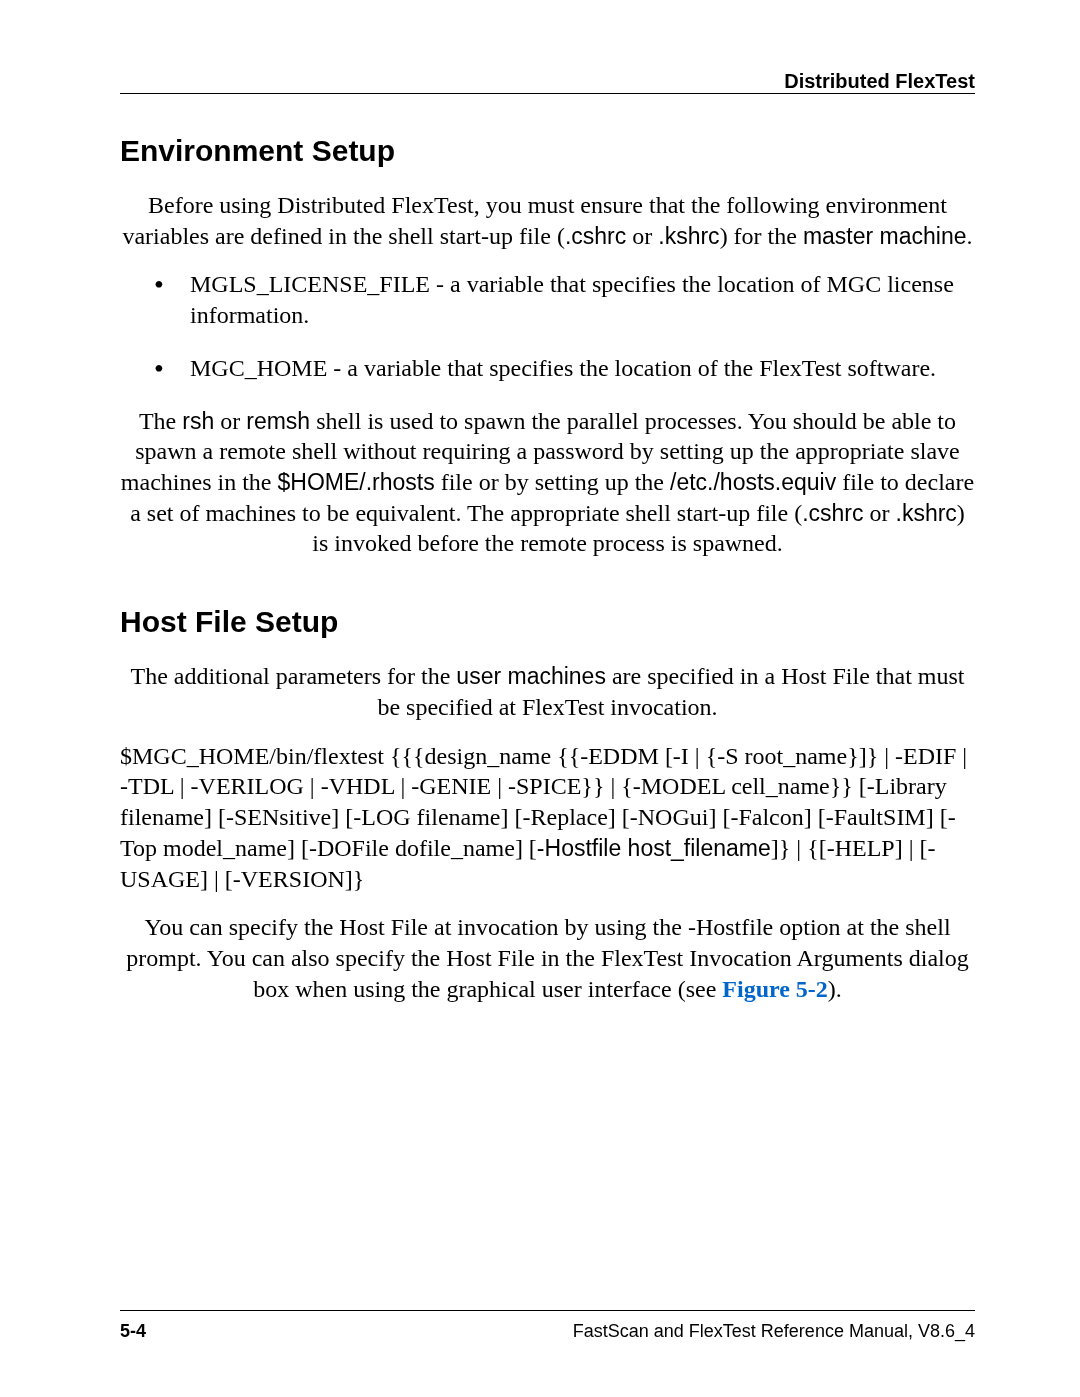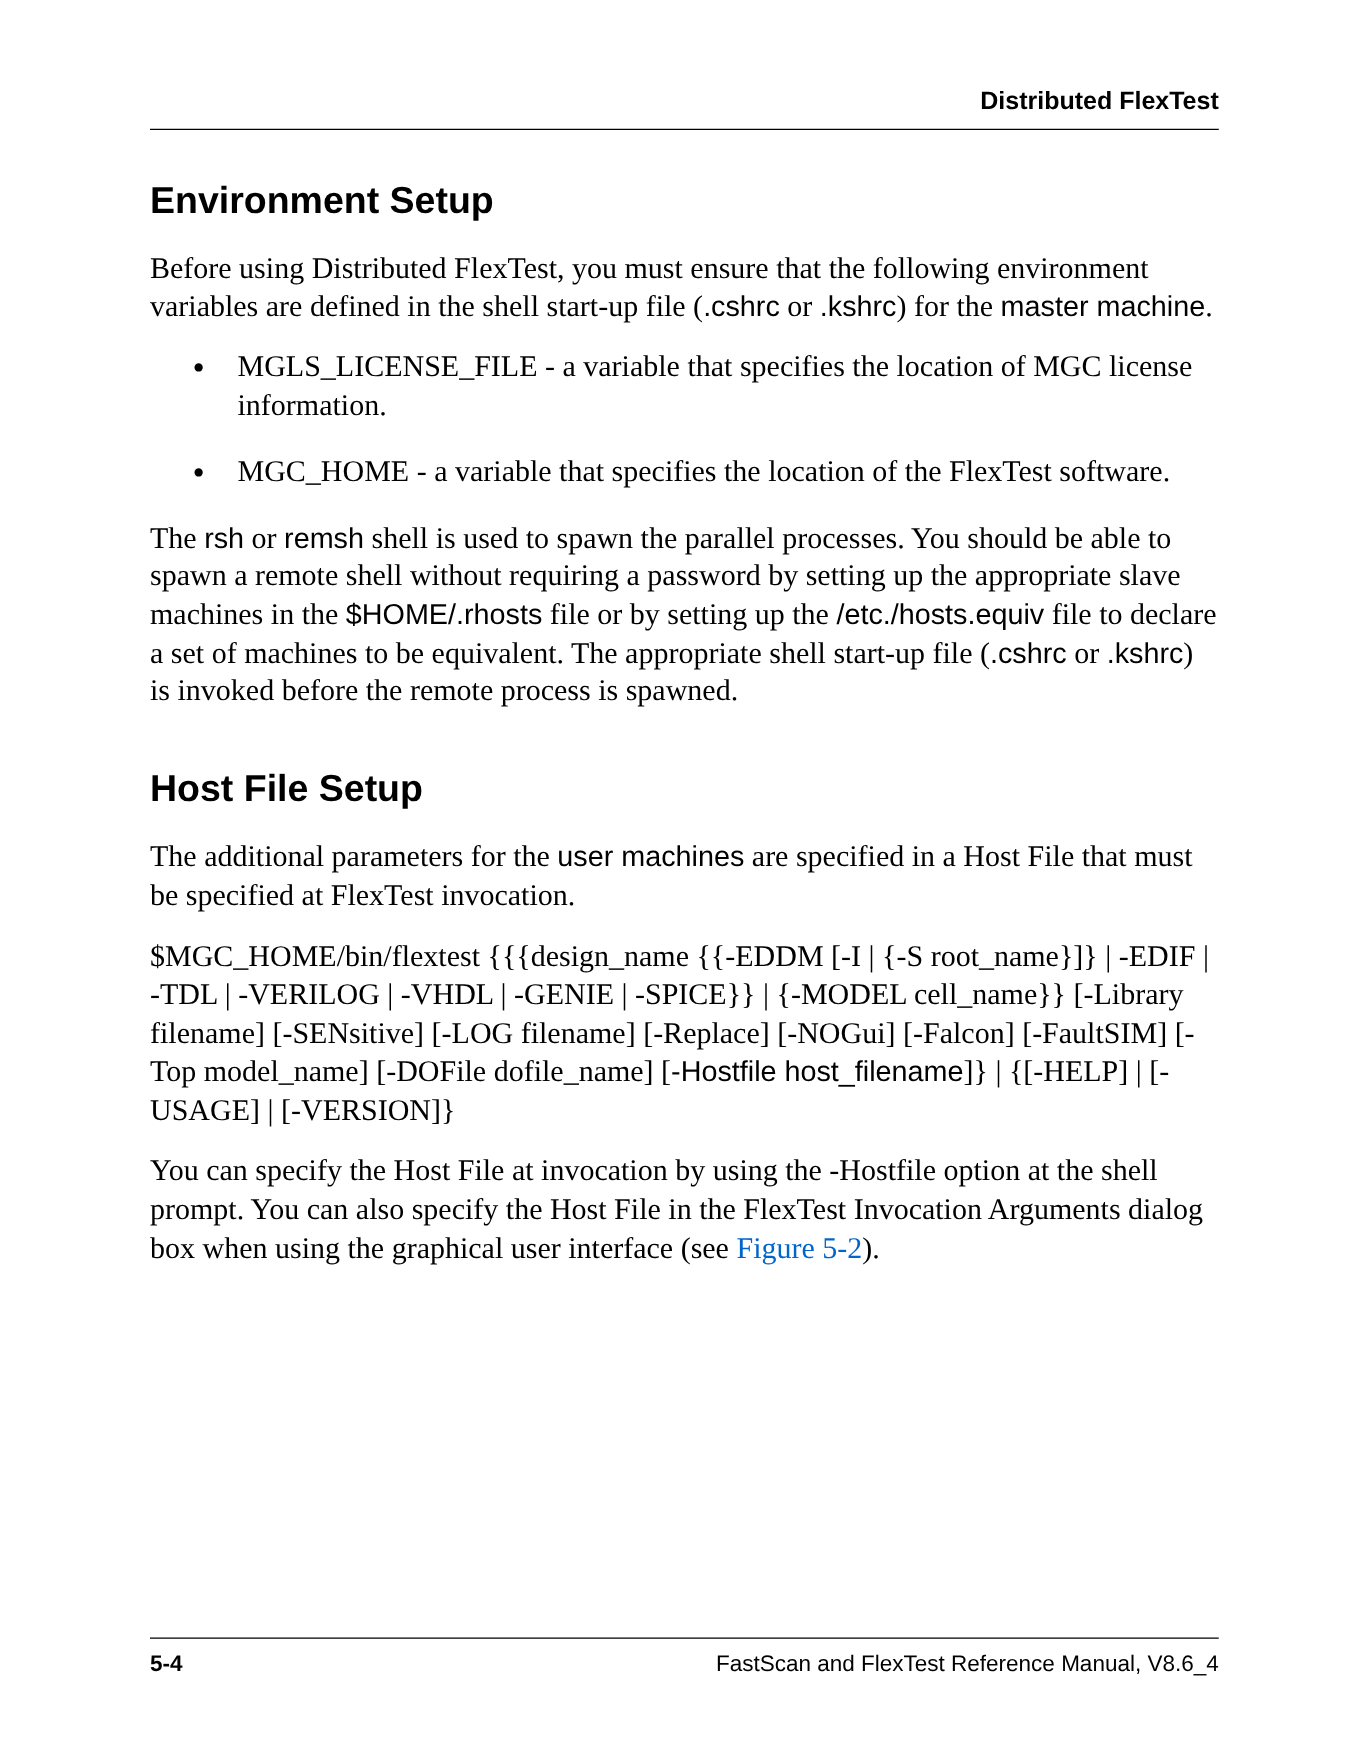--- a/index.html
+++ b/index.html
@@ -17,35 +17,35 @@
       box-sizing: border-box;
       width: 100%;
       height: 100%;
       position: relative;
     }
     .header {
       text-align: right;
       font-family: Arial, Helvetica, sans-serif;
       font-weight: bold;
       font-size: 20px;
-      padding-bottom: 10px;
       border-bottom: 1.5px solid #000;
       margin-bottom: 40px;
     }
     h2.section {
       color: #000000;
       font-family: Arial, Helvetica, sans-serif;
       font-size: 30px;
       font-weight: bold;
       margin: 0 0 22px 0;
     }
     p.body {
       font-size: 24px;
       line-height: 1.28;
       margin: 0 0 18px 0;
+      text-align: center;
     }
     .sans {
       font-family: Arial, Helvetica, sans-serif;
       font-size: 23px;
     }
     ul.bullets {
       margin: 0 0 18px 0;
       padding-left: 70px;
       list-style: none;
     }
@@ -62,20 +62,21 @@
       top: -2px;
       font-size: 28px;
     }
     .cmd {
       font-size: 24px;
       line-height: 1.28;
       margin: 0 0 18px 0;
     }
     .link {
       color: #0066cc;
+      font-weight: bold;
     }
     .footer {
       position: absolute;
       bottom: 55px;
       left: 120px;
       right: 105px;
       border-top: 1.5px solid #000;
       padding-top: 10px;
       display: flex;
       justify-content: space-between;

